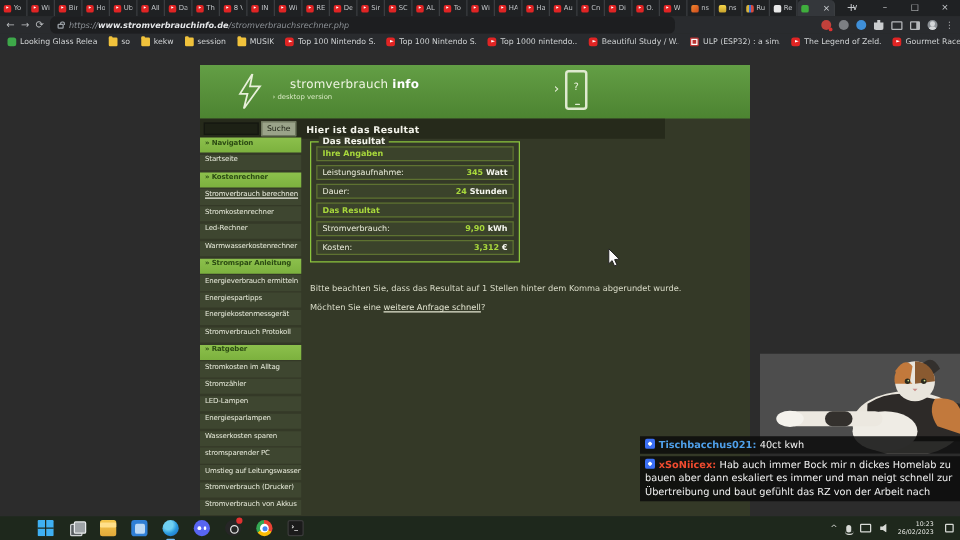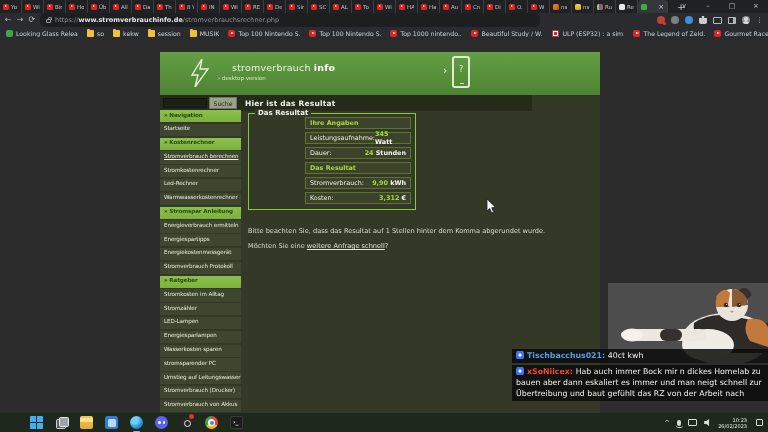--- a/index.html
+++ b/index.html
@@ -20,21 +20,21 @@
   .fav-white{background:#e8e8e8;}
   .fav-green{background:#3fae3d;}
   .tlabel{font-size:5.5px;color:#c3c6c9;white-space:nowrap;overflow:hidden;}
   .tclose{font-size:7px;color:#cfd2d5;margin-left:auto;}
   .newtab{width:14px;display:flex;align-items:center;justify-content:center;color:#c3c6c9;font-size:9px;margin-left:6px;}
   .wincontrols{position:absolute;right:0;top:0;height:13px;display:flex;align-items:center;gap:0;}
   .wc{width:24px;text-align:center;color:#c9ccce;font-size:7px;line-height:13px;}
 
   .urlbar{position:absolute;left:0;top:13px;width:768px;height:14px;background:#292b2e;display:flex;align-items:center;padding:0 5px;gap:5px;}
   .navbtn{color:#b9bcbf;font-size:8px;line-height:14px;}
-  .urlpill{flex:0 0 auto;width:500px;height:14px;background:#1d1e20;border-radius:5px;display:flex;align-items:center;padding:0 6px;gap:4px;}
+  .urlpill{flex:0 0 auto;width:500px;height:14px;background:#1d1e20;border-radius:5px;display:flex;align-items:center;padding:0 6px;gap:4px;font-style:italic;}
   .lock{width:5px;height:4px;border:1px solid #9aa0a6;border-radius:1px;position:relative;margin-top:1px;}
   .lock::before{content:"";position:absolute;left:0.5px;top:-3px;width:2.5px;height:2.5px;border:1px solid #9aa0a6;border-bottom:none;border-radius:2px 2px 0 0;}
   .urltext{font-size:6.5px;color:#8d9297;white-space:nowrap;overflow:hidden;}
   .urltext b{color:#e4e6e8;font-weight:bold;}
   .extrow{display:flex;align-items:center;gap:6px;margin-left:auto;}
   .ext{width:8px;height:8px;border-radius:2px;position:relative;}
   .ext-red{background:#c2413b;border-radius:50%;}
   .ext-red::after{content:"";position:absolute;right:-1px;bottom:-1px;width:3px;height:3px;background:#e03131;border-radius:50%;}
   .ext-gray{background:#7c7f83;border-radius:50%;}
   .ext-blue{background:#3f8fd8;border-radius:50%;}
@@ -76,23 +76,23 @@
   .searchinput{position:absolute;left:3px;top:3px;width:44px;height:10px;background:#1d2115;border:1px solid #141710;}
   .searchbtn{position:absolute;left:49px;top:2px;width:28px;height:12px;background:#9aa389;border:1px solid #6e775e;color:#20251а;color:#202518;font-size:6.2px;text-align:center;line-height:11px;}
   .pageheading{position:absolute;left:85px;top:3.5px;font-size:7.5px;font-weight:bold;color:#f2f3ea;letter-spacing:0.2px;}
 
   .sidebar{position:absolute;left:0;top:15px;width:81px;}
   .sbitem{height:12.3px;margin-bottom:1.5px;padding:1.5px 0 0 4px;font-size:5.6px;letter-spacing:-0.1px;white-space:nowrap;overflow:hidden;}
   .sbitem.item{background:#3e4630;color:#e9ecdc;}
   .sbitem.header{background:linear-gradient(180deg,#8cc04c,#7cb13e);color:#2b4a13;font-weight:bold;}
   .sbitem.active{background:#3e4630;color:#eef0e2;text-decoration:underline;}
 
-  .resultpanel{position:absolute;left:88px;top:18px;width:168px;height:97px;border:1px solid #8cc63e;padding-left:40px;}
+  .resultpanel{position:absolute;left:88px;top:18px;width:168px;height:97px;border:1px solid #8cc63e;}
   .legend{position:absolute;left:6px;top:-5px;background:#343927;padding:0 3px;font-size:7px;font-weight:bold;color:#f2f3ea;}
-  .rp-row{display:flex;justify-content:space-between;align-items:center;height:12px;margin:3px 4px 0 16px;padding:0 4px;background:#3b432b;border:1px solid #5e7231;}
+  .rp-row{display:flex;justify-content:space-between;align-items:center;height:12px;margin:3px 4px 0 4px;padding:0 4px;background:#3b432b;border:1px solid #5e7231;}
   .rp-row:first-child{margin-top:7px;}
   .rp-label{font-size:6.4px;color:#eceedd;}
   .rp-section{font-size:6.4px;font-weight:bold;color:#a8d83c;}
   .rp-value{font-size:6.4px;font-weight:bold;color:#f5f6ee;}
   .rp-value .num{color:#a8d83c;}
 
   .note{position:absolute;left:88px;top:132px;width:350px;font-size:6.6px;color:#dadcc9;white-space:nowrap;}
   .question{position:absolute;left:88px;top:147px;width:350px;font-size:6.6px;color:#dadcc9;white-space:nowrap;}
   .question a{color:#e4e6d2;text-decoration:underline;}
 

